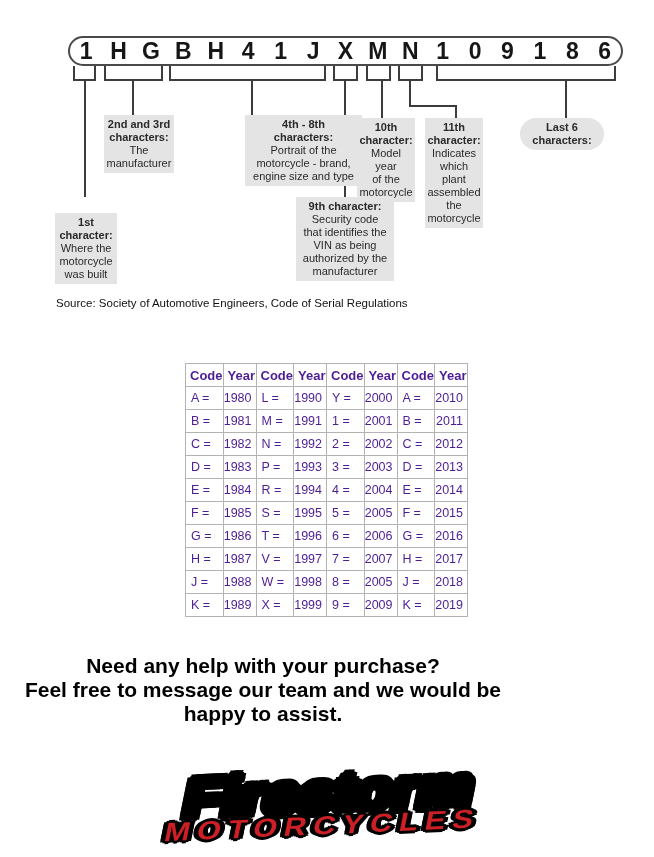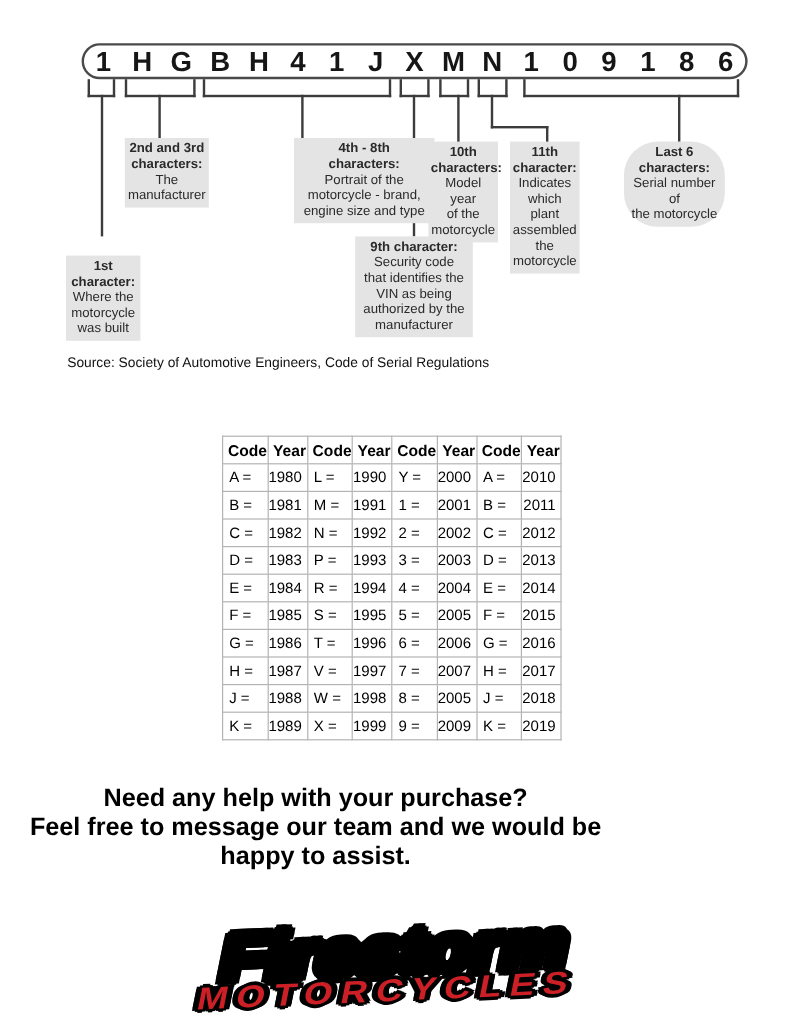--- a/index.html
+++ b/index.html
@@ -32,21 +32,21 @@
     position:absolute;background:var(--label-bg);box-sizing:border-box;
     padding:3px 2px;text-align:center;font-size:11px;line-height:13px;color:#2a2a2a;
   }
   .label-box .heading{font-weight:bold;white-space:pre-line;display:block;}
   .label-box .body{white-space:pre-line;display:block;}
   
   #source-line{position:absolute;left:56px;top:297px;font-size:11.5px;color:#111;}
   
   #year-table{
     position:absolute;left:185px;top:363px;border-collapse:collapse;
-    font-size:12.5px;color:#000000;background:#fff;
+    font-size:12.5px;color:#4c1d95;background:#fff;
   }
   #year-table th,#year-table td{
     border:1px solid var(--table-border);height:23px;padding:0 0 0 0;box-sizing:border-box;
   }
   #year-table th{font-weight:bold;font-size:13px;text-align:left;padding-left:4px;}
   #year-table td.code-cell{width:37px;text-align:left;padding-left:5px;}
   #year-table td.year-cell{width:33px;text-align:right;padding-right:4px;}
   
   #help-text{
     position:absolute;left:0;top:654px;width:526px;text-align:center;
@@ -135,39 +135,37 @@
 </div>
 <div class="label-box" style="left:205px;top:115px;width:117px;margin-left:40px;">
   <span class="heading">4th - 8th
 characters:</span>
   <span class="body">Portrait of the
 motorcycle - brand,
 engine size and type</span>
 </div>
 <div class="label-box" style="left:357px;top:118px;width:58px;">
   <span class="heading">10th
-characters:</span>
+character:</span>
   <span class="body">Model year
 of the
 motorcycle</span>
 </div>
 <div class="label-box" style="left:425px;top:118px;width:58px;">
   <span class="heading">11th
 character:</span>
   <span class="body">Indicates
 which plant
 assembled
 the
 motorcycle</span>
 </div>
 <div class="label-box" style="left:520px;top:118px;width:84px;border-radius:28px;">
   <span class="heading">Last 6
 characters:</span>
-  <span class="body">Serial number of
-the motorcycle</span>
 </div>
 <div class="label-box" style="left:55px;top:197px;width:62px;margin-top:16px;">
   <span class="heading">1st
 character:</span>
   <span class="body">Where the
 motorcycle
 was built</span>
 </div>
 <div class="label-box" style="left:296px;top:197px;width:98px;">
   <span class="heading">9th character:</span>

